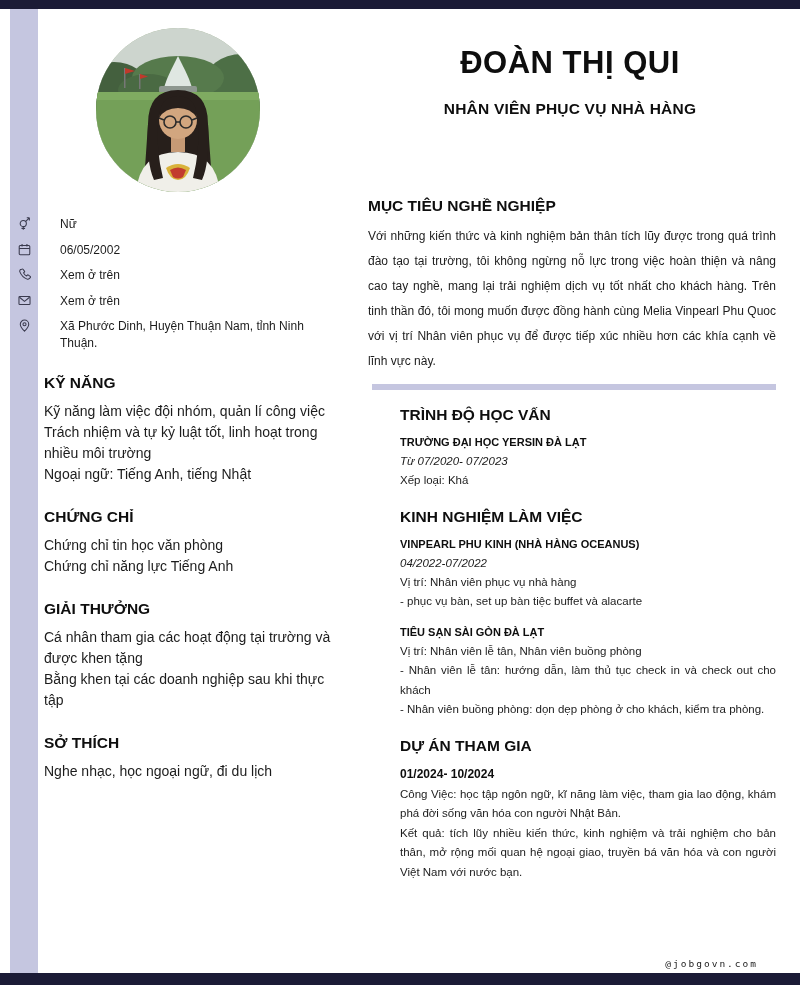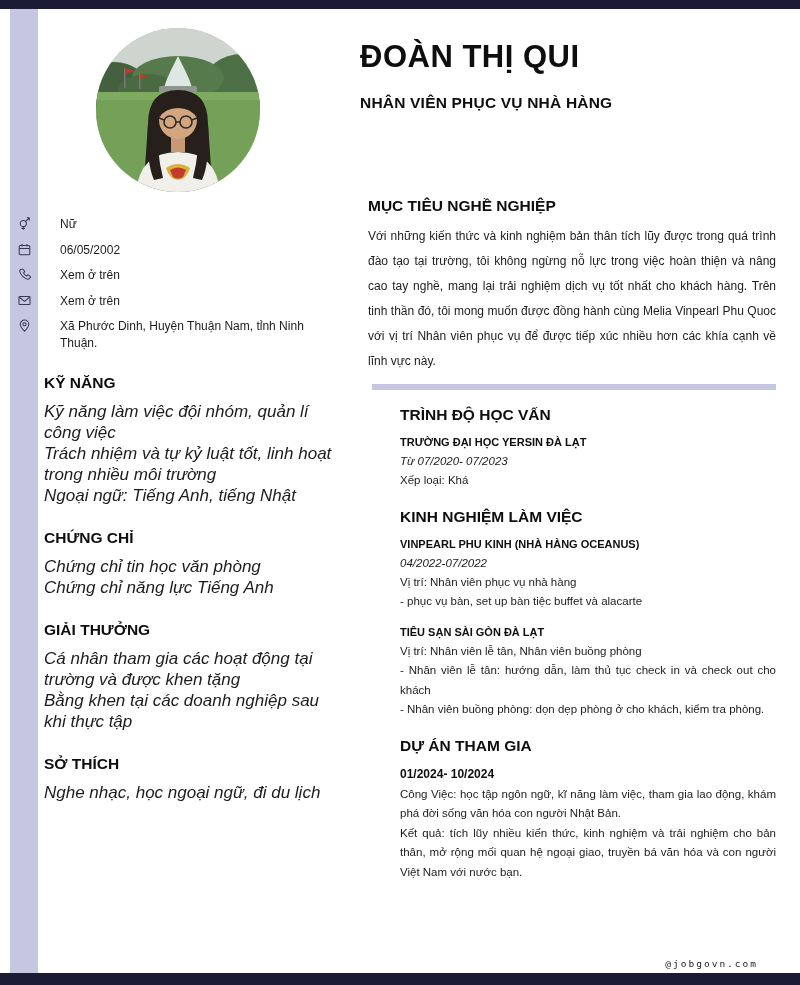--- a/index.html
+++ b/index.html
@@ -8,34 +8,34 @@
 
   .page { position:relative; width:800px; height:985px; background:#fff; overflow:hidden; }
 
   .top-bar    { position:absolute; top:0; left:0; width:100%; height:9px;  background:var(--bar-color,#1b1b36); }
   .bottom-bar { position:absolute; bottom:0; left:0; width:100%; height:12px; background:var(--bar-color,#1b1b36); }
   .side-strip { position:absolute; left:10px; top:9px; width:28px; height:964px; background:var(--accent-color,#c5c6e0); }
 
   .photo-wrap { position:absolute; left:96px; top:28px; width:164px; height:164px; border-radius:50%; overflow:hidden; background:#9fb08f; }
   .photo-wrap svg { display:block; }
 
-  .header-block { position:absolute; left:360px; top:40px; width:420px; }
+  .header-block { position:absolute; left:360px; top:46px; width:420px;text-align:center; }
   .header-block h1 { font-size:31px; font-weight:bold; color:#0e0e0e; letter-spacing:.5px; line-height:34px; }
   .header-block h2 { font-size:15.5px; font-weight:bold; color:#0e0e0e; margin-top:20px; letter-spacing:.2px; }
 
   .contact-list { position:absolute; left:10px; top:214px; width:340px; list-style:none; }
   .contact-row  { display:flex; align-items:flex-start; min-height:25.5px; }
   .cicon { flex:0 0 28px; display:flex; justify-content:center; padding-top:3px; color:#3a3a4e; }
   .cicon svg { width:13px; height:13px; }
   .ctext { margin-left:22px; font-size:12px; line-height:17px; padding-top:2px; max-width:282px; color:#1c1c1c; }
 
   .left-col { position:absolute; left:44px; top:374px; width:288px; }
   .left-col section { margin-bottom:23px; }
   .left-col h3 { font-size:15.5px; font-weight:bold; color:#0e0e0e; margin-bottom:9px; }
-  .left-col p  { font-size:17px; line-height:21px; color:#1c1c1c;font-style:italic; }
+  .left-col p  { font-size:14px; line-height:21px; color:#1c1c1c; }
 
   .right-col { position:absolute; left:368px; top:197px; width:408px; }
   .right-col h3 { font-size:15.5px; font-weight:bold; color:#0e0e0e; margin-bottom:9px; }
   .objective p { font-size:12px; line-height:25px; text-align:justify; color:#1c1c1c; }
   .divider { height:6px; background:var(--accent-color,#c5c6e0); margin:10px 0 16px 4px; }
   .indented { padding-left:32px; }
   .indented section { margin-bottom:17px; }
   .sub    { font-size:11px;  font-weight:bold; color:#0e0e0e; line-height:19px; }
   .period { font-size:11.5px; font-style:italic; color:#1c1c1c; line-height:19px; }
   .bodyln { font-size:11.5px; line-height:19.5px; color:#1c1c1c; }

